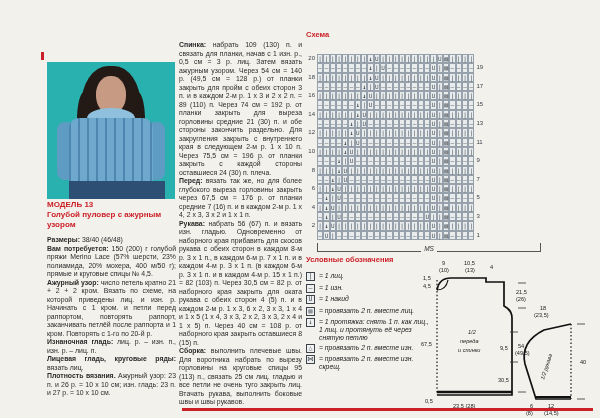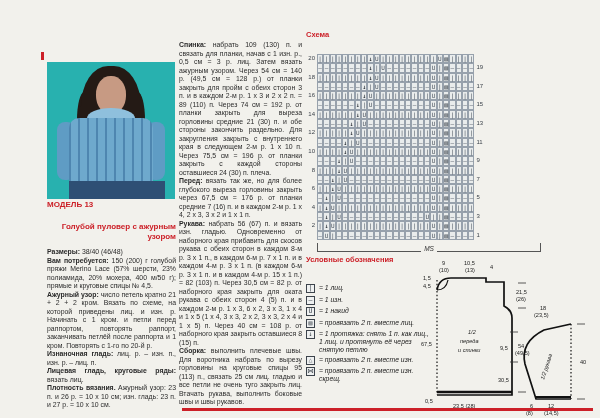--- a/index.html
+++ b/index.html
@@ -17,22 +17,22 @@
   .photo .sweater { position:absolute; left:22px; top:56px; width:84px; height:66px; background:#6ea9cd;
       background-image:repeating-linear-gradient(90deg,#4e86b0 0 2px,transparent 2px 9px); border-radius:10px 10px 4px 4px; }
   .photo .sleeve-l { position:absolute; left:10px; top:60px; width:18px; height:58px; background:#5f9cc4; border-radius:8px; }
   .photo .sleeve-r { position:absolute; left:100px; top:60px; width:18px; height:58px; background:#5f9cc4; border-radius:8px; }
   .photo .jeans { position:absolute; left:22px; bottom:0; width:96px; height:18px; background:#2e4f74; }
   .red-tick { position:absolute; left:41px; top:52px; width:3px; height:8px; background:#cc2028; }
 
   
   .leftcol { position:absolute; left:47px; top:200px; width:129px; }
   .midcol  { position:absolute; left:179px; top:41px; width:123px; }
-  .model-num { color:#cc2028; font-weight:bold; font-size:8px; margin-bottom:13px; }
-  .ptitle { color:#cc2028; font-weight:bold; font-size:8px; line-height:9.5px; margin-bottom:7px;text-align:right; }
+  .model-num { color:#cc2028; font-weight:bold; font-size:8px; margin-bottom:1px; }
+  .ptitle { color:#cc2028; font-weight:bold; font-size:8px; line-height:9.5px; margin-bottom:7px; }
   .t { font-size:6.9px; line-height:8.5px; text-align:justify; }
   .t b { font-weight:bold; }
 
   
   .chart-title { position:absolute; left:306px; top:30px; color:#cc2028; font-weight:bold; font-size:7.5px; }
   .chart { position:absolute; left:304px; top:54px; }
   .crow { display:flex; height:9.3px; }
   .cnum { width:13px; font-size:6px; color:#3c434b; line-height:9.3px; }
   .cnum.l { text-align:right; padding-right:2px; }
   .cnum.r { text-align:left; padding-left:2px; }
@@ -41,21 +41,21 @@
   .cell.g-P { color:#5a636d; }
   .cell.g-S { font-weight:bold; color:#2e343b; }
   .cell.g-A { font-size:6.5px; color:#3a424b; }
   .ms { position:absolute; left:317px; top:242px; width:224px; height:10px; display:flex; align-items:flex-end; }
   .ms .bar { flex:1; border-bottom:1px solid #555; height:100%; }
   .ms .tick { width:1px; height:9px; background:#555; }
   .ms .lbl { font-size:6.5px; font-style:italic; color:#333; padding:0 3px; line-height:7px; }
 
   
   .legend { position:absolute; left:306px; top:255px; width:126px; }
-  .legend .ltitle { color:#cc2028; font-weight:bold; font-size:7.5px; margin-bottom:20px; }
+  .legend .ltitle { color:#cc2028; font-weight:bold; font-size:7.5px; margin-bottom:8px; }
   .litem { display:flex; margin-bottom:2.5px; }
   .lsym { flex:0 0 9px; height:9px; border:1px solid #3c434b; background:#eef0f0; font-size:6.5px; line-height:7.5px;
           text-align:center; color:#3c434b; margin-right:4px; font-family:"DejaVu Sans Mono", monospace; }
   .ltxt { font-size:6.8px; line-height:7.8px; font-style:italic; color:#222; }
 
   
   svg text { font-family:"Liberation Sans", sans-serif; font-size:5.6px; fill:#1d1d1d; }
   svg text.it { font-style:italic; }
   .schem-body { position:absolute; left:420px; top:256px; }
   .schem-sleeve { position:absolute; left:492px; top:302px; }

